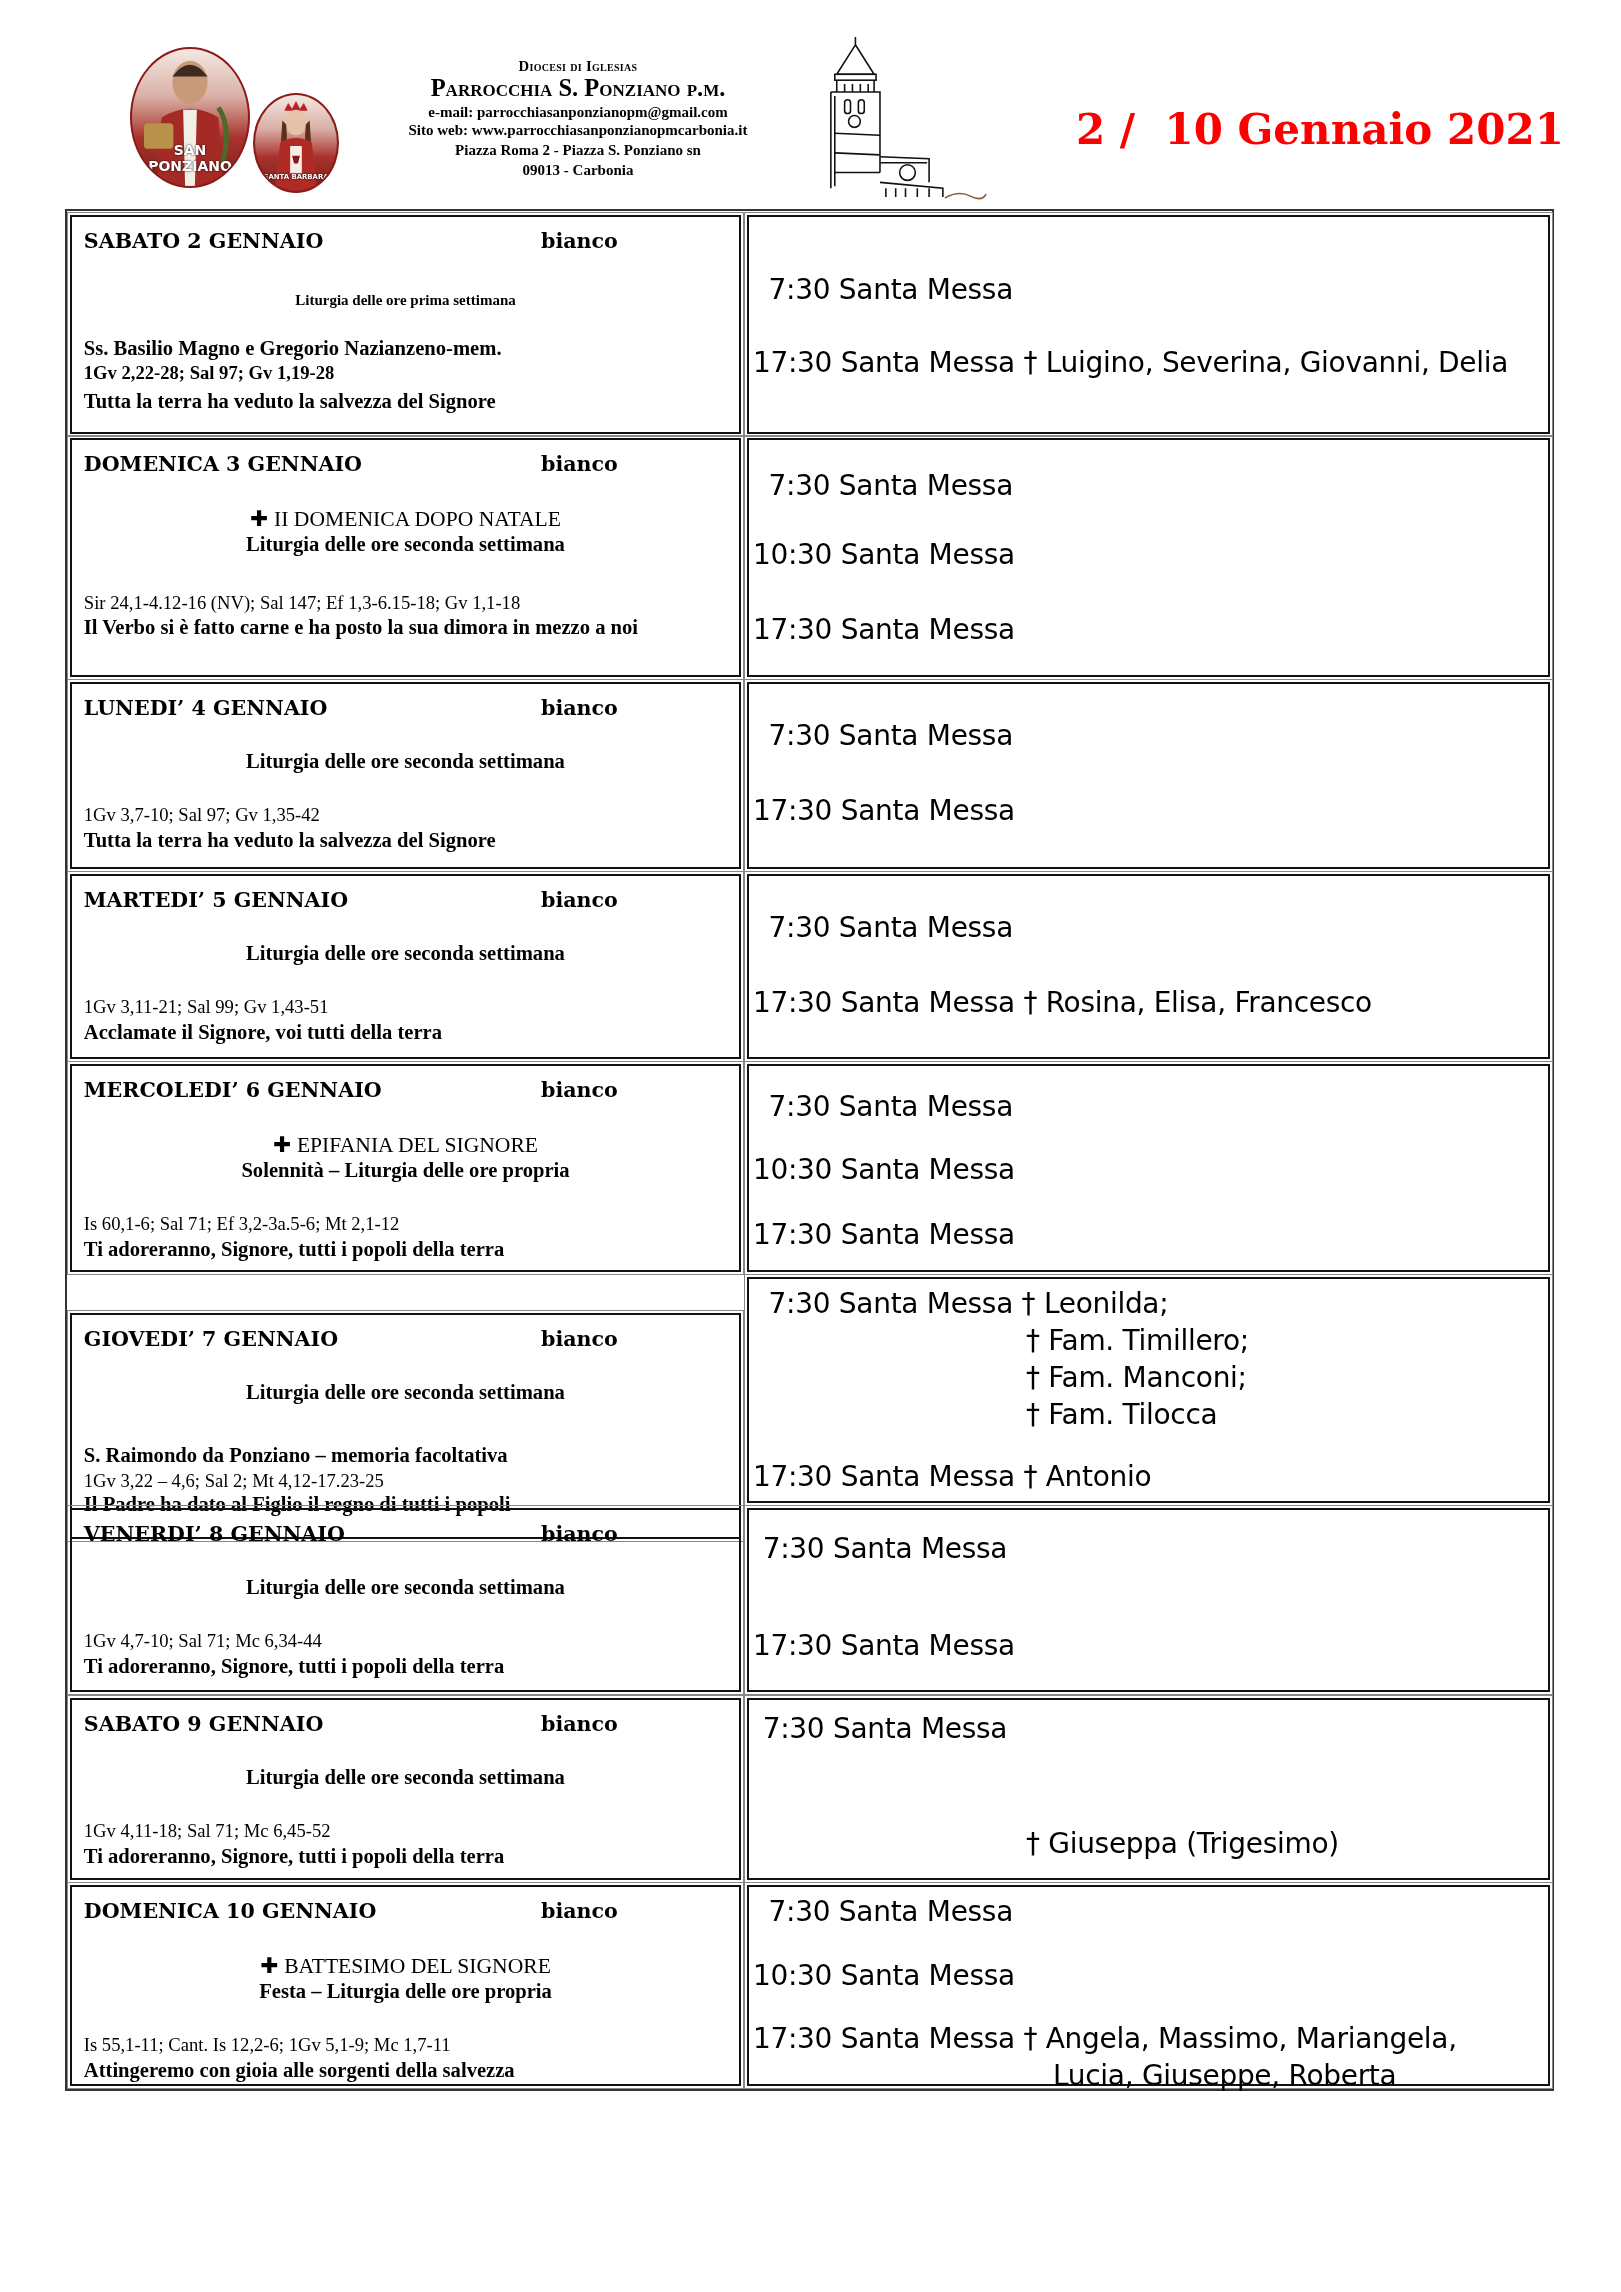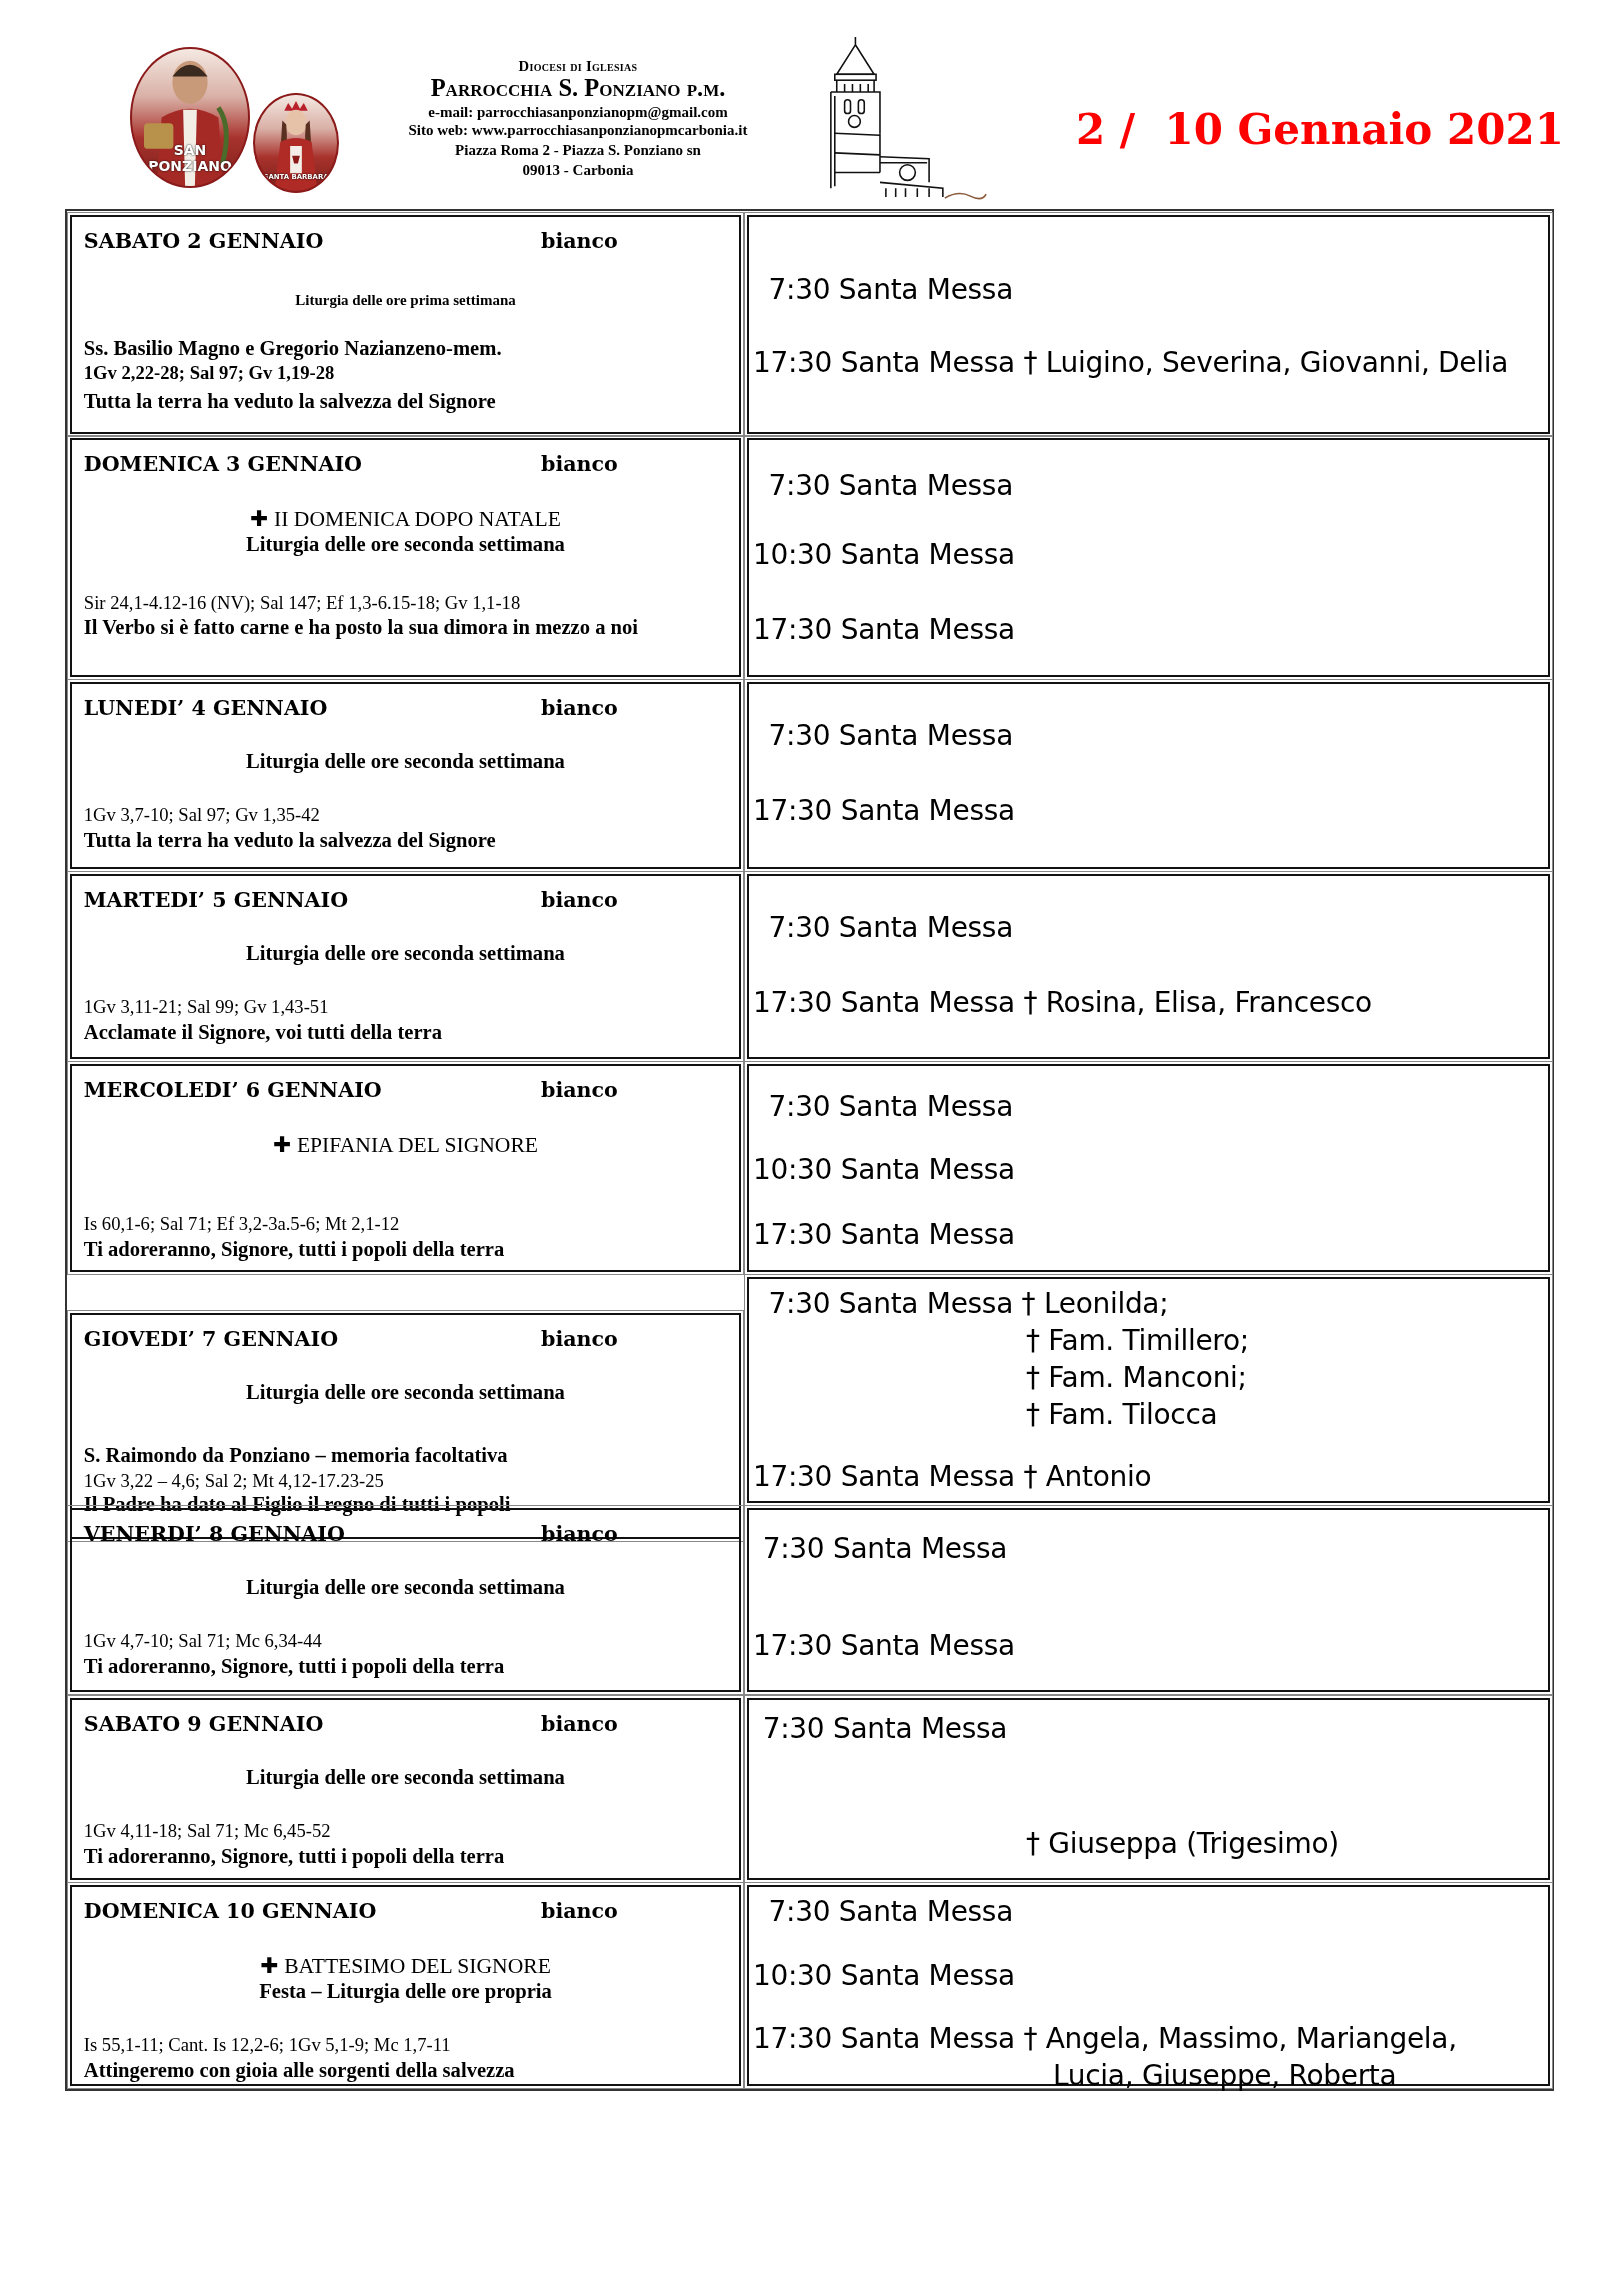--- a/index.html
+++ b/index.html
@@ -136,20 +136,21 @@
 </div>
 <div class="cell right" style="top:874px; height:185px;">
   <div class="mass ind7" style="top:35px;">7:30 Santa Messa</div>
   <div class="mass ind10" style="top:110px;">17:30 Santa Messa † Rosina, Elisa, Francesco</div>
 </div>
 
 <div class="cell left" style="top:1064px; height:208px;">
   <div class="day">MERCOLEDI’ 6 GENNAIO</div>
   <div class="color">bianco</div>
   <div class="center-line" style="top:66px;"><span class="cross">✚</span><span>EPIFANIA DEL SIGNORE</span></div>
+  <div class="center-line b" style="top:93px; font-size:20.6px;">Solennità – Liturgia delle ore propria</div>
   <div class="lline ref" style="top:147px;">Is 60,1-6; Sal 71; Ef 3,2-3a.5-6; Mt 2,1-12</div>
   <div class="lline b" style="top:172px;">Ti adoreranno, Signore, tutti i popoli della terra</div>
 </div>
 <div class="cell right" style="top:1064px; height:208px;">
   <div class="mass ind7" style="top:23.5px;">7:30 Santa Messa</div>
   <div class="mass ind10" style="top:87px;">10:30 Santa Messa</div>
   <div class="mass ind10" style="top:152px;">17:30 Santa Messa</div>
 </div>
 
 <div class="cell left" style="top:1277px; height:226px;margin-top:36px;">

